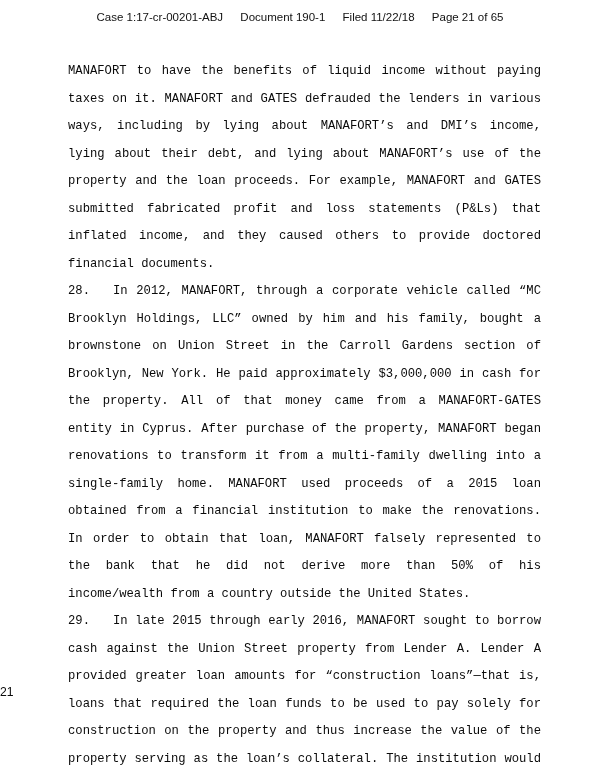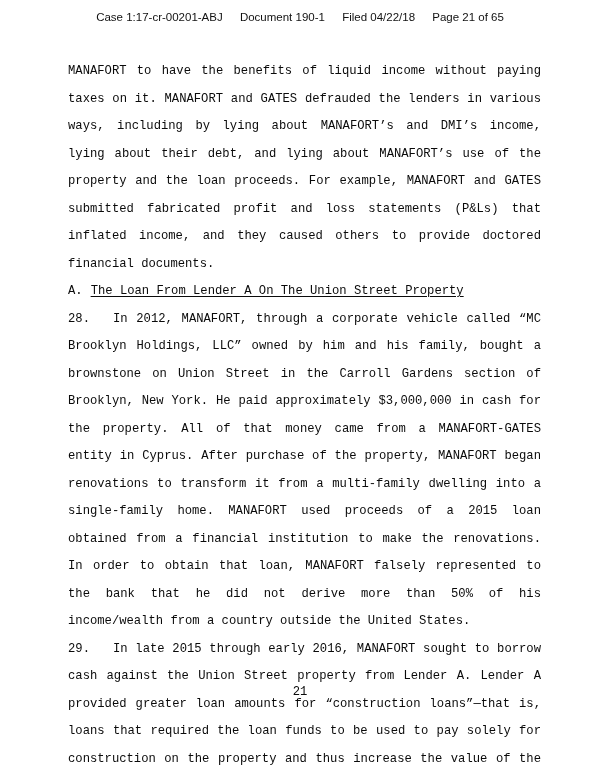--- a/index.html
+++ b/index.html
@@ -58,46 +58,43 @@
   }
   .section-heading .heading-title {
     text-decoration: underline;
     text-underline-offset: 2px;
   }
   .page-number {
     position: absolute;
     top: 679px;
     left: 0;
     right: 0;
-    text-align: center;
-    font-family: Liberation Mono, monospace;
+    text-align: left;
+    font-family: Liberation Sans, sans-serif;
     font-size: 12.2px;
     line-height: 27.5px;
     color: #0a0a0a;
   }
 </style>
 </head>
 <body>
 
 <div class="page">
 
   <div class="doc-header">
     <span>Case 1:17-cr-00201-ABJ</span>
     <span>Document 190-1</span>
-    <span>Filed 04/22/18</span>
+    <span>Filed 11/22/18</span>
     <span>Page 21 of 65</span>
   </div>
 
   <div class="doc-body">
 
     <p>MANAFORT to have the benefits of liquid income without paying taxes on it.  MANAFORT and GATES defrauded the lenders in various ways, including by lying about MANAFORT’s and DMI’s income, lying about their debt, and lying about MANAFORT’s use of the property and the loan proceeds.  For example, MANAFORT and GATES submitted fabricated profit and loss statements (P&amp;Ls) that inflated income, and they caused others to provide doctored financial documents.</p>
 
-    <p class="section-heading">
-      <span class="heading-label">A.</span><span class="heading-title">The Loan From Lender A On The Union Street Property</span>
-    </p>
 
     <p>
       <span class="para-number">28.</span><span>In 2012, MANAFORT, through a corporate vehicle called “MC Brooklyn Holdings, LLC” owned by him and his family, bought a brownstone on Union Street in the Carroll Gardens section of Brooklyn, New York.  He paid approximately $3,000,000 in cash for the property.  All of that money came from a MANAFORT-GATES entity in Cyprus.  After purchase of the property, MANAFORT began renovations to transform it from a multi-family dwelling into a single-family home.  MANAFORT used proceeds of a 2015 loan obtained from a financial institution to make the renovations.  In order to obtain that loan, MANAFORT falsely represented to the bank that he did not derive more than 50% of his income/wealth from a country outside the United States.</span>
     </p>
 
     <p>
       <span class="para-number">29.</span><span>In late 2015 through early 2016, MANAFORT sought to borrow cash against the Union Street property from Lender A.  Lender A provided greater loan amounts for “construction loans”—that is, loans that required the loan funds to be used to pay solely for construction on the property and thus increase the value of the property serving as the loan’s collateral.  The institution would thus loan money against the expected completed value of the property, which in the case of the Union Street property was estimated to be $8,000,000.  In early 2016, MANAFORT was able to obtain a loan of approximately $5,000,000, after promising Lender A that approximately $1,400,000 of the loan would be used solely for construction on the Union Street property.</span>
     </p>
 
   </div>

